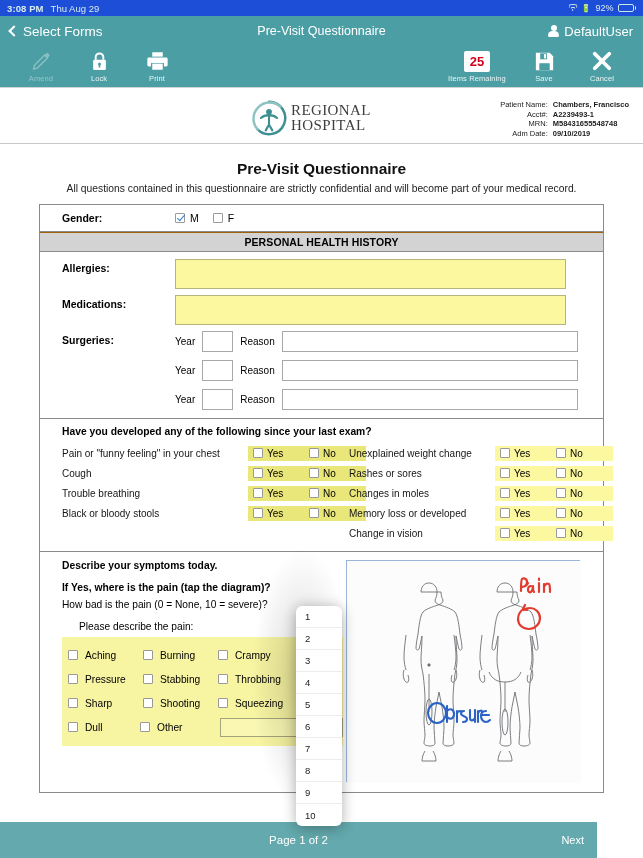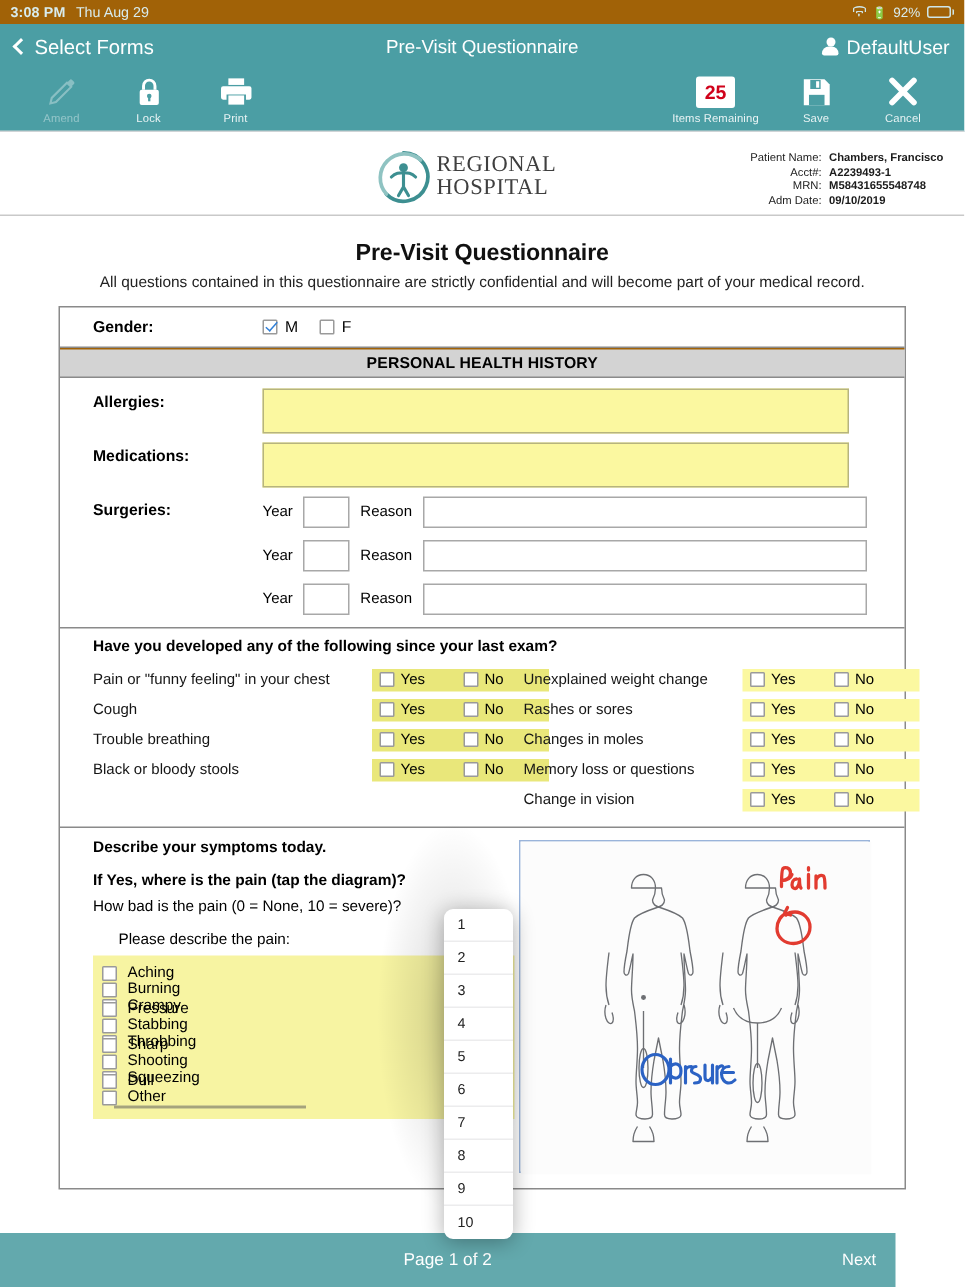--- a/index.html
+++ b/index.html
@@ -7,21 +7,21 @@
   body {
     font-family: "Liberation Sans", sans-serif;
     background:#ffffff;
     -webkit-font-smoothing: antialiased;
     position:relative;
     overflow:hidden;
   }
 
   
   .statusbar{
-    height:16px; background:#a16207; color:#d8ecee;
+    height:16px; background:#1d4ed8; color:#d8ecee;
     display:flex; align-items:center; font-size:9.5px;
     padding:0 7px;
   }
   .sb-time{font-weight:bold;letter-spacing:.1px}
   .sb-date{margin-left:7px}
   .sb-right{margin-left:auto;display:flex;align-items:center;gap:4px;}
   .wifi-ico{display:inline-block;width:10px;height:8px;position:relative;}
   .wifi-ico i{position:absolute;left:50%;transform:translateX(-50%);border:1.1px solid #cfe6e8;border-bottom:none;border-radius:50% 50% 0 0;}
   .wifi-ico i:nth-child(1){width:9px;height:4px;top:0;}
   .wifi-ico i:nth-child(2){width:5px;height:2.5px;top:2.6px;}
@@ -125,21 +125,21 @@
   
   .sym{display:flex;padding:8px 0 10px 0;}
   .sym-left{width:300px;padding-left:22px;}
   .sym-h{font-weight:bold;font-size:10.3px;}
   .sym-row{display:flex;align-items:center;font-size:10.2px;margin-top:9px;}
   .sym-row .t{width:176px;}
   .sym-q{font-weight:bold;font-size:10.3px;margin-top:11px;}
   .sym-q2{font-size:10.2px;margin-top:6px;}
   .sym-desc{font-size:10.2px;margin-top:11px;padding-left:17px;}
   .pain-grid{background:#f7f4a2;margin-top:5px;padding:6px 0 7px 6px;width:281px;}
-  .pain-row{display:flex;height:24px;flex-direction:column;}
+  .pain-row{display:flex;align-items:center;height:24px;}
   .pain-item{display:inline-flex;align-items:center;gap:7px;font-size:10.2px;width:75px;}
   .pain-item.w2{width:79px;}
   .other-in{width:128px;height:19px;border:1px solid #a5a37c;background:#f9f7b2;margin-left:8px;}
 
   .sym-right{margin-left:6px;}
   .diagram{width:234px;height:222px;border:1px solid #9ab4da;background:#fcfcfc;position:relative;}
 
   
   .dropdown{
     position:absolute;left:296px;top:518px;width:46px;height:220px;
@@ -440,21 +440,21 @@
                   <span class="cb"></span>
                   <span>Yes</span>
                 </span>
               <span class="opt2">
                   <span class="cb"></span>
                   <span>No</span>
                 </span>
             </span>
           </div>
           <div class="dev-row">
-            <span class="dev-text">Memory loss or questions</span>
+            <span class="dev-text">Memory loss or developed</span>
             <span class="yn">
               <span class="opt2">
                   <span class="cb"></span>
                   <span>Yes</span>
                 </span>
               <span class="opt2">
                   <span class="cb"></span>
                   <span>No</span>
                 </span>
             </span>

